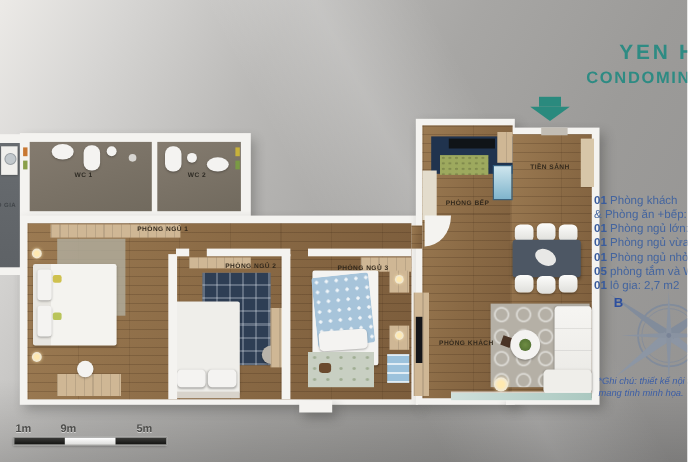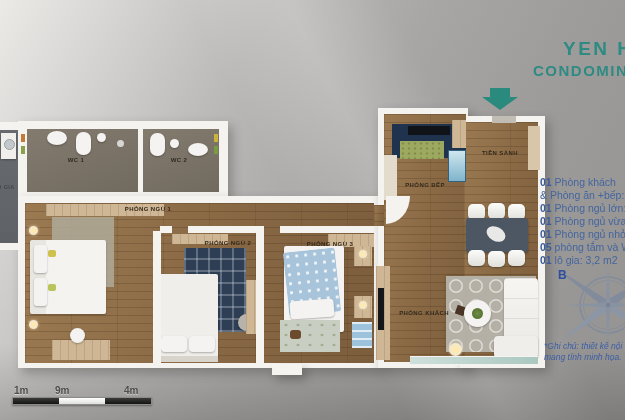--- a/index.html
+++ b/index.html
@@ -153,21 +153,21 @@
   <div class="title-line" style="left:563px;top:38px;font-size:19px;letter-spacing:2.5px;">YEN HOA</div>
   <div class="title-line" style="left:533px;top:62px;font-size:15px;letter-spacing:1.5px;">CONDOMINIUM</div>
 
   <div class="legend">
     <div><b>01</b> <span>Phòng khách</span></div>
     <div><b></b><span>&amp; Phòng ăn +bếp: 33,</span></div>
     <div><b>01</b> <span>Phòng ngủ lớn: 19</span></div>
     <div><b>01</b> <span>Phòng ngủ vừa: 15</span></div>
     <div><b>01</b> <span>Phòng ngủ nhỏ: 11</span></div>
     <div><b>05</b> <span>phòng tắm và WC</span></div>
-    <div><b>01</b> <span>lô gia: 3,2 m2</span></div>
+    <div><b>01</b> <span>lô gia: 2,7 m2</span></div>
   </div>
 
   <svg style="position:absolute;left:552px;top:262px;width:120px;height:92px;opacity:.5;" viewBox="0 0 120 92">
     <circle cx="56" cy="43" r="28" fill="none" stroke="#6d82a2" stroke-width="1.6"></circle>
     <circle cx="56" cy="43" r="24.5" fill="none" stroke="#6d82a2" stroke-width="0.7"></circle>
     <polygon points="2,5 59,40 53,46" fill="#6d82a2"></polygon>
     <polygon points="112,83 53,46 59,40" fill="#8296b4"></polygon>
     <polygon points="106,7 60,46 52,40" fill="#6d82a2"></polygon>
     <polygon points="8,80 52,40 60,46" fill="#8296b4"></polygon>
     <polygon points="56,3 58.5,43 56,84 53.5,43" fill="#7d90ae"></polygon>
@@ -176,20 +176,20 @@
   </svg>
   <div class="abs" style="left:558px;top:268px;font-size:12px;font-weight:bold;color:#2d4f9e;">B</div>
 
   <div class="note">
     <div>*Ghi chú: thiết kế nội thất</div>
     <div>mang tính minh họa.</div>
   </div>
 
   <div class="scale-label" style="left:14px;">1m</div>
   <div class="scale-label" style="left:55px;">9m</div>
-  <div class="scale-label" style="left:124px;">4m</div>
+  <div class="scale-label" style="left:124px;">5m</div>
   <div class="abs" style="left:12px;top:397px;width:138px;height:6px;border:1px solid #8a8a88;background:#f5f5f3;box-shadow:0 1px 2px rgba(0,0,0,.35), inset 0 1px 0 rgba(255,255,255,.6);">
     <div class="abs" style="left:0;top:0;width:46px;height:6px;background:linear-gradient(#3a3a38,#141412);"></div>
     <div class="abs" style="left:46px;top:0;width:46px;height:6px;background:linear-gradient(#ffffff,#dededc);"></div>
     <div class="abs" style="left:92px;top:0;width:46px;height:6px;background:linear-gradient(#3a3a38,#141412);"></div>
   </div>
 
 </div>
 
 </body></html>

